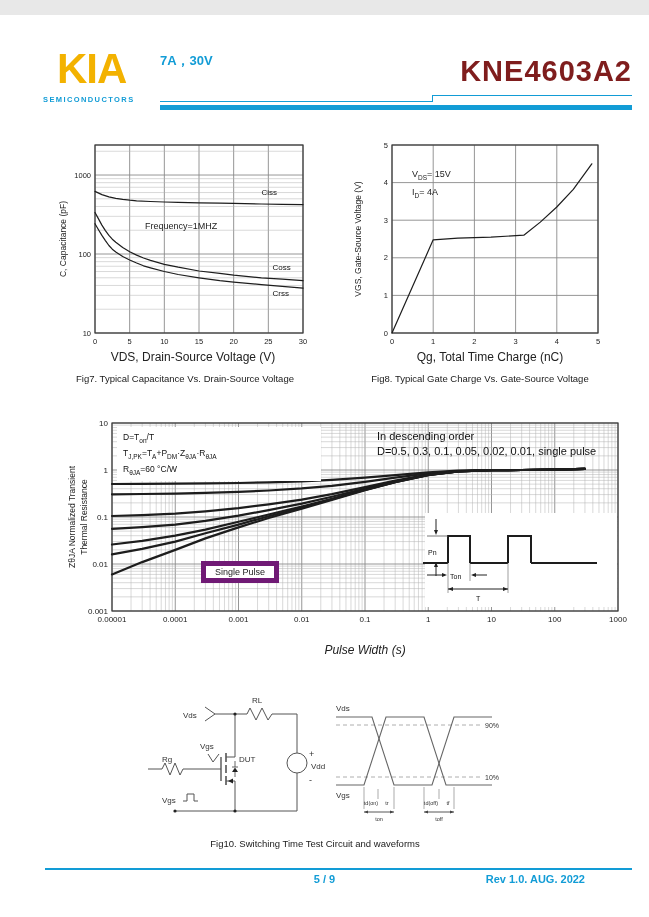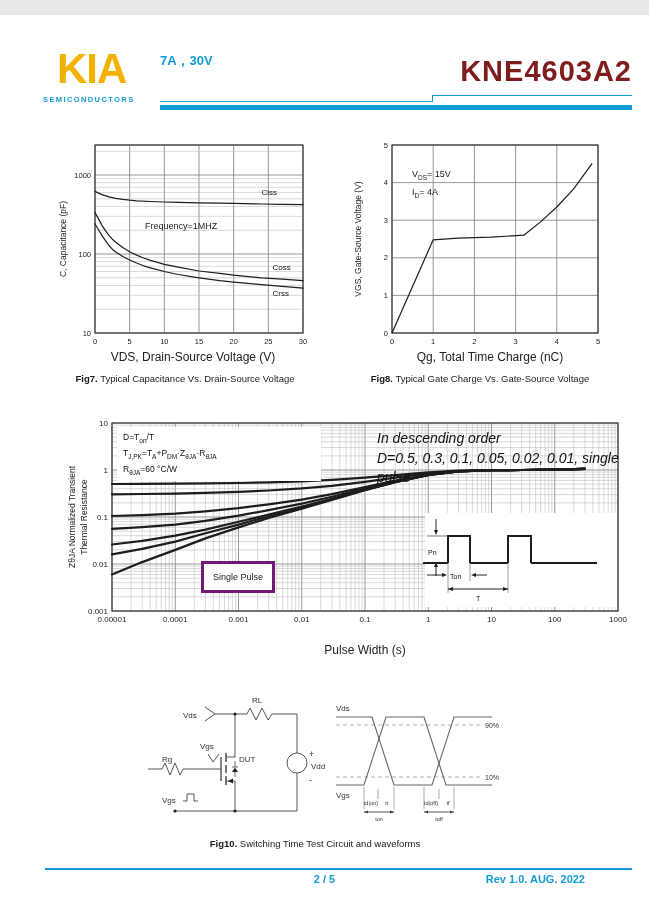--- a/index.html
+++ b/index.html
@@ -7,25 +7,25 @@
         font-family:"Liberation Sans","DejaVu Sans",sans-serif;color:#222;overflow:hidden;}
   .abs{position:absolute;}
   .brand{font-size:42px;font-weight:800;color:#f3b200;letter-spacing:-1px;line-height:1;}
   .brand-sub{font-size:7.5px;font-weight:bold;color:#129cd6;letter-spacing:1.4px;}
   .spec{font-size:13px;font-weight:bold;color:#129cd6;line-height:1.45;}
   .part{font-size:29px;font-weight:600;color:#7f1d1d;letter-spacing:1px;}
   .hline{background:#129cd6;}
   .figure{position:absolute;}
   .xlabel{font-size:12px;color:#222;text-align:center;}
   .caption{font-size:9.5px;color:#1a1a1a;text-align:center;}
-  .caption b{font-weight:bold;}
+  .caption b{font-weight:normal;}
   .annot{font-size:9px;color:#222;}
   .formula-box{background:#fff;font-size:8.5px;line-height:1.75;color:#111;padding:3px 6px;}
-  .legend{font-size:14px;color:#111;line-height:1.4;font-style:italic;}
-  .sp-box{background:#fff;border:3px solid #701a75;font-size:9px;color:#222;padding:8px 9px;}
+  .legend{font-size:11px;color:#111;line-height:1.4;}
+  .sp-box{background:#fff;border:5px solid #701a75;font-size:9px;color:#222;padding:1px 9px;}
   sub{font-size:6.5px;}
   .footer-text{font-size:11px;font-weight:bold;color:#129cd6;}
   svg text{font-family:"Liberation Sans","DejaVu Sans",sans-serif;}
 </style>
 </head>
 <body>
 
 <div class="page">
 
   <div class="abs brand" style="left:57px;top:33px;">KIA</div>
@@ -290,21 +290,21 @@
       <text x="7" y="44" font-size="7" fill="#111">Pn</text>
       <path d="M6,64 H24 M66,64 H52" stroke="#222" stroke-width="1"></path>
       <path d="M21,62 L26,64 L21,66 Z M55,62 L50,64 L55,66 Z" fill="#222"></path>
       <text x="29" y="68" font-size="7" fill="#111">Ton</text>
       <path d="M27,52 V82 M49,52 V70 M87,52 V82" stroke="#777" stroke-width="0.7"></path>
       <path d="M27,78 H87" stroke="#222" stroke-width="1"></path>
       <path d="M32,76 L27,78 L32,80 Z M82,76 L87,78 L82,80 Z" fill="#222"></path>
       <text x="55" y="90" font-size="7" fill="#111">T</text>
     </svg>
 
-    <div class="abs xlabel" style="left:57px;top:230px;width:506px;">Pulse Width (s)</div>
+    <div class="abs xlabel" style="left:57px;top:230px;width:506px;font-style:italic;">Pulse Width (s)</div>
   </div>
 
   <div class="figure" style="left:140px;top:676px;width:370px;height:145px;">
     <svg width="370" height="145">
 
       <g stroke="#555" stroke-width="1" fill="none">
         <path d="M65,16 L75,23 L65,30"></path>
         <path d="M75,23 H107"></path>
         <polyline points="107,23 110,17 116,29 122,17 128,29 132,23"></polyline>
         <path d="M132,23 H157"></path>
@@ -360,16 +360,16 @@
       <text x="308" y="114" font-size="5.5" fill="#333" text-anchor="middle">tf</text>
       <text x="299" y="130" font-size="5.5" fill="#333" text-anchor="middle">toff</text>
     </svg>
   </div>
 
   <div class="abs caption" style="left:0;top:823px;width:630px;">
     <b>Fig10.</b><span> Switching Time Test Circuit and waveforms</span>
   </div>
 
   <div class="abs hline" style="left:45px;top:853px;width:587px;height:2px;"></div>
-  <div class="abs footer-text" style="left:0;top:858px;width:649px;text-align:center;">2 / 5</div>
+  <div class="abs footer-text" style="left:0;top:858px;width:649px;text-align:center;">5 / 9</div>
   <div class="abs footer-text" style="right:64px;top:858px;">Rev 1.0. AUG. 2022</div>
 
 </div>
 
 </body></html>

